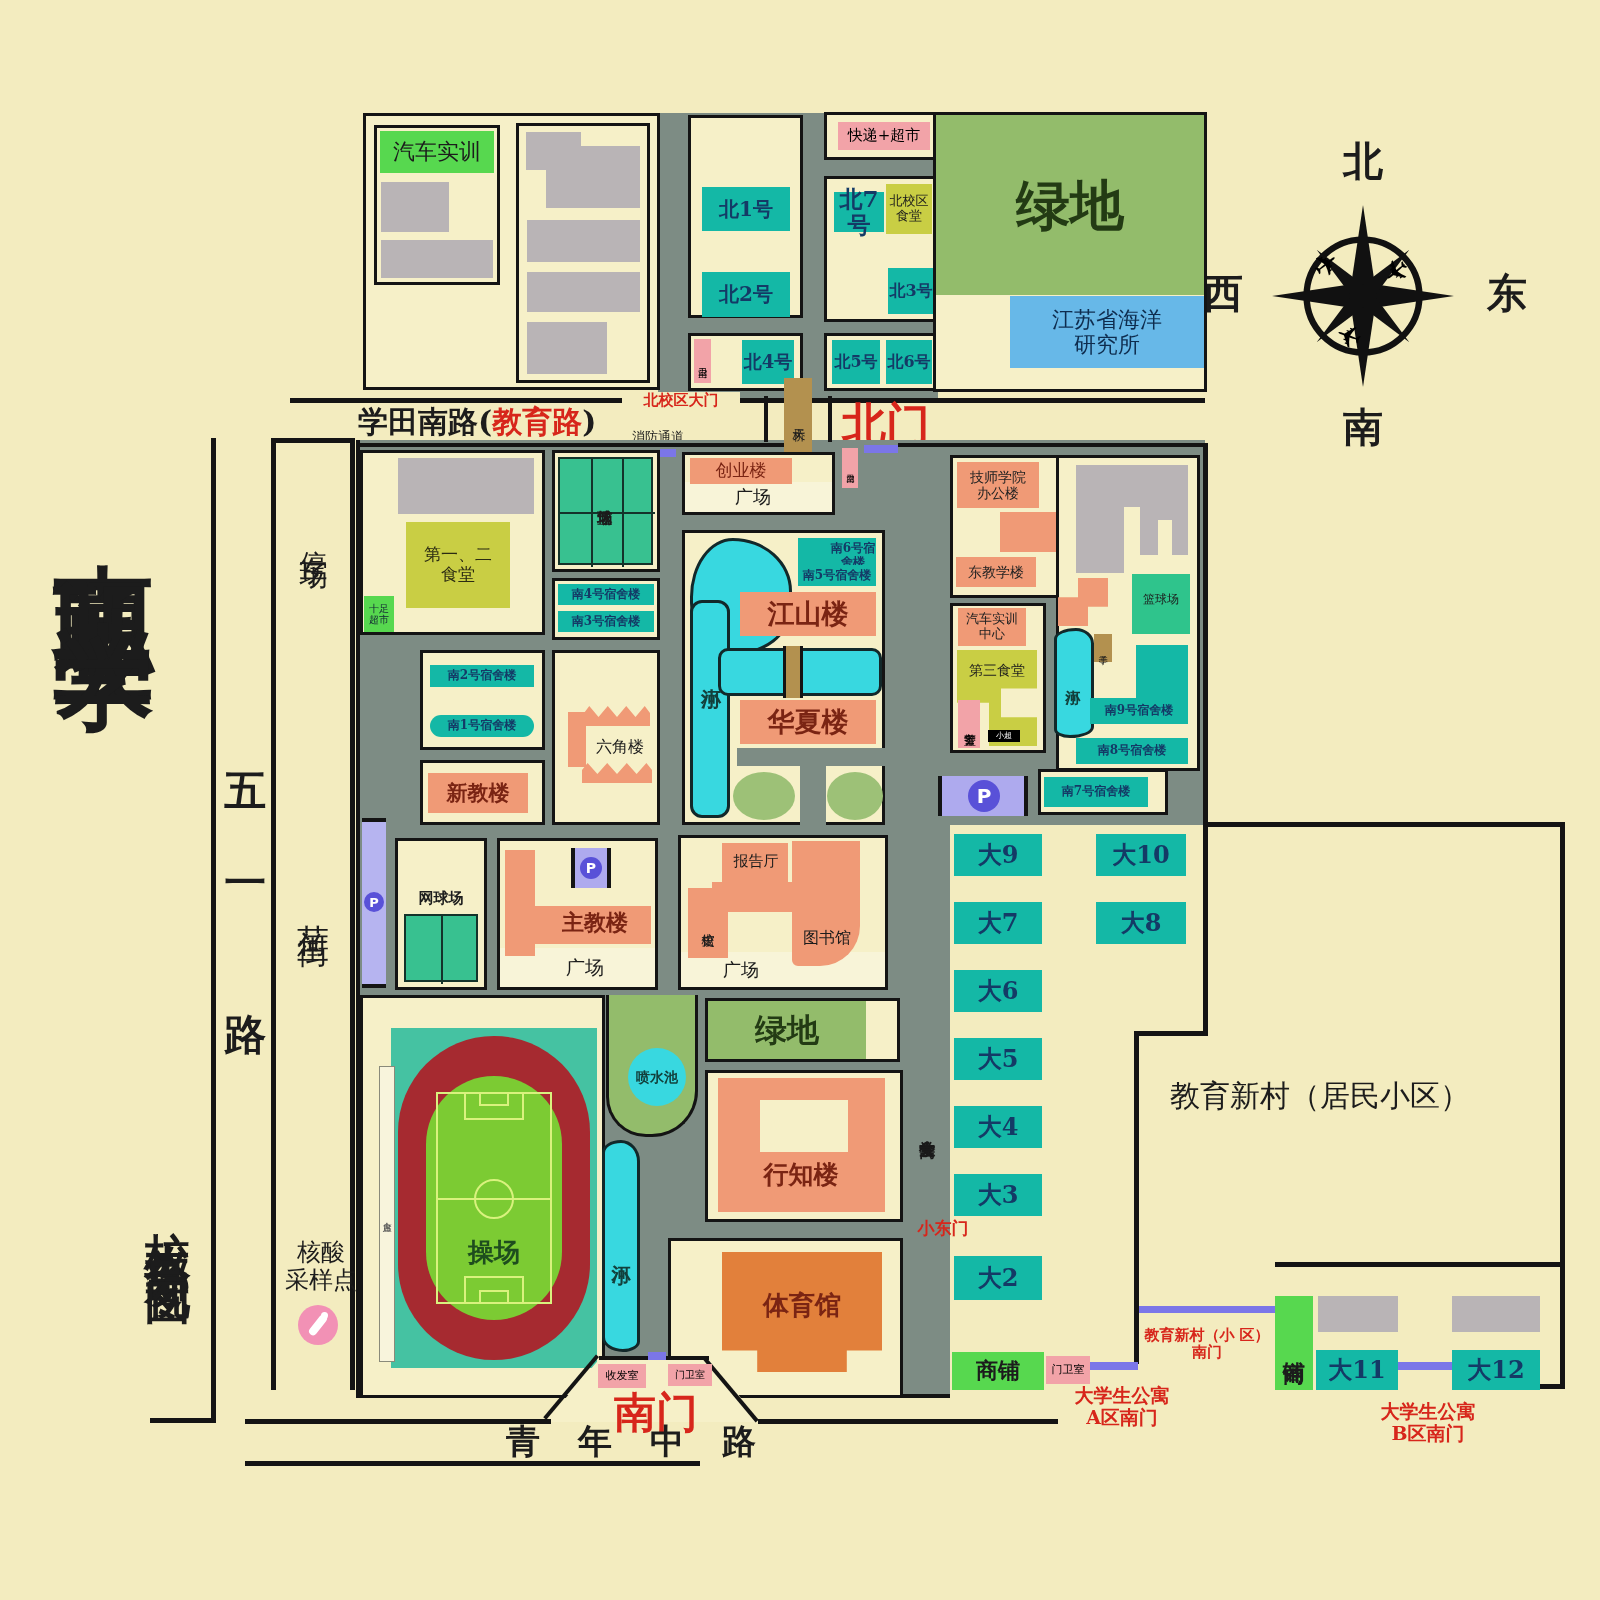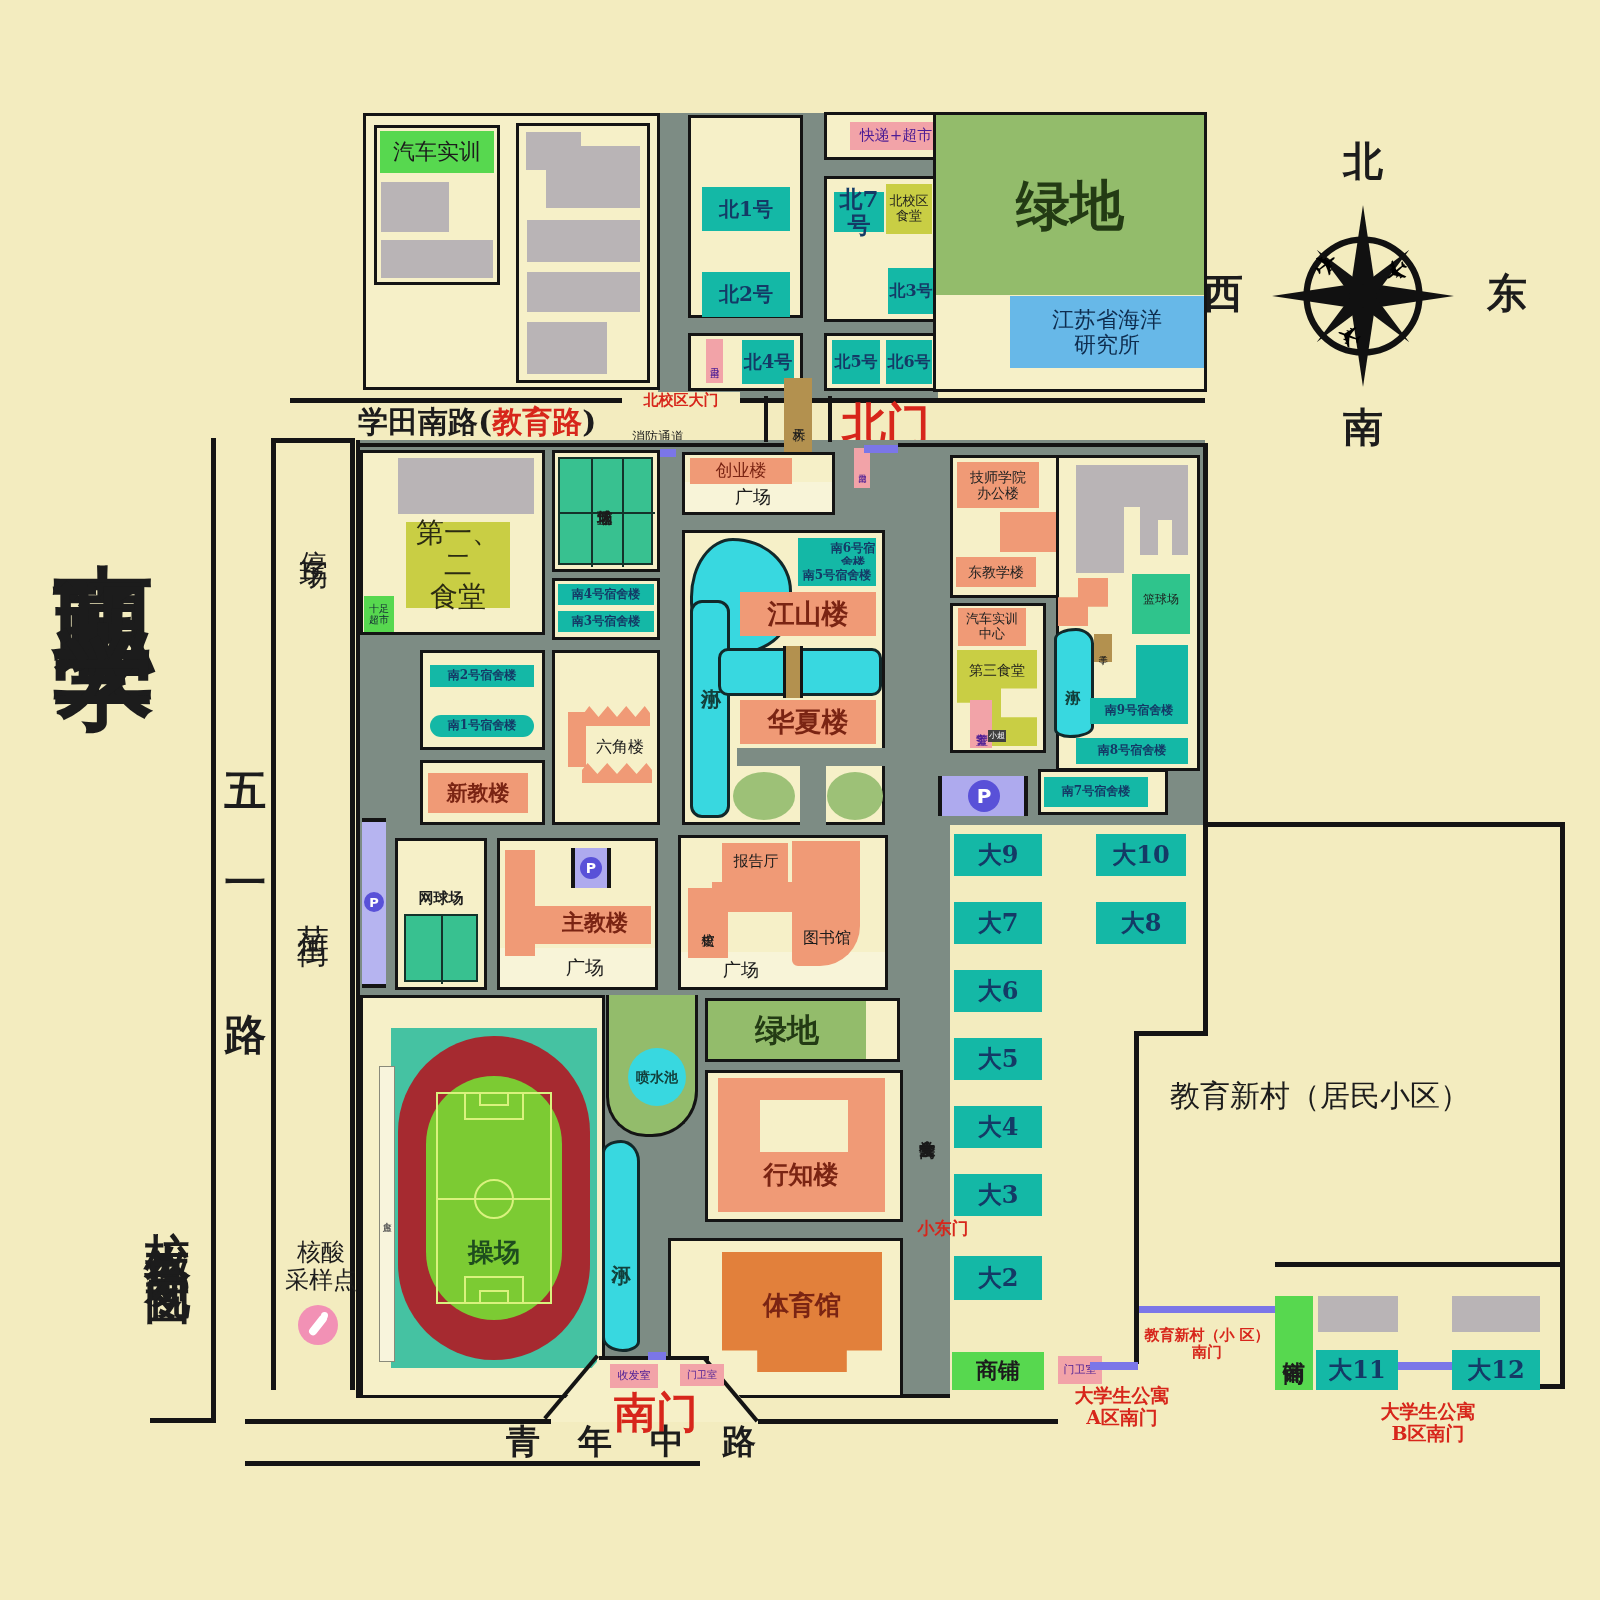--- a/index.html
+++ b/index.html
@@ -19,21 +19,21 @@
   .red { color:#d7261b; }
   .maroon { color:#7a2413; }
   .bluebldg { background:#14b8a6; color:#143a66; font-weight:bold; }
   .salmon { background:#f09a76; }
   .graybldg { background:#b9b4b6; }
   .ygreen { background:#c9ce44; }
   .green { background:#93bc6b; }
   .bgreen { background:#57d84f; }
   .teal { background:#38c190; border:2px solid #14332a; }
   .cyan { background:#38d8e0; border:3px solid #12282a; }
-  .pink { background:#f2a3a8; color:#4c1d95;margin-left:12px; }
+  .pink { background:#f2a3a8; color:#000000; }
   .purple { background:#aeaaee; }
   .tan { background:#b3914f; }
   .line { background:#141414; }
   .pcirc { background:#5951d8; color:#fff; border-radius:50%; display:flex; align-items:center; justify-content:center; font-weight:bold; font-family:"DejaVu Sans","Liberation Sans",sans-serif; }
   .plaza { background:#f8f4d8; }
   .bracket-lr { border:4px solid #141414; border-top:none; border-bottom:none; background:transparent; }
   .bracket-tb { border:4px solid #141414; border-left:none; border-right:none; background:transparent; }
 </style>
 </head>
 <body>
@@ -137,21 +137,21 @@
   <div class="abs tan" style="left:784px;top:378px;width:28px;height:82px;"></div>
   <div class="abs lbl vert" style="left:786px;top:392px;width:24px;height:52px;font-size:13px;">天桥</div>
   <div class="abs bracket-lr" style="left:764px;top:396px;width:14px;height:46px;border-right:none;"></div>
   <div class="abs bracket-lr" style="left:818px;top:396px;width:14px;height:46px;border-left:none;"></div>
   <div class="abs lbl pink vert" style="left:842px;top:448px;width:16px;height:40px;font-size:8px;">门卫室</div>
   <div class="abs" style="left:660px;top:449px;width:16px;height:8px;background:#7b76e8;"></div>
   <div class="abs" style="left:864px;top:445px;width:34px;height:8px;background:#7b76e8;"></div>
 
   <div class="abs box" style="left:360px;top:450px;width:185px;height:185px;"></div>
   <div class="abs graybldg" style="left:398px;top:458px;width:136px;height:56px;"></div>
-  <div class="abs lbl ygreen pre" style="left:406px;top:522px;width:104px;height:86px;font-size:28px;color:#2b2b12;">第一、二
+  <div class="abs lbl ygreen pre" style="left:406px;top:522px;width:104px;height:86px;font-size:17px;color:#2b2b12;">第一、二
 食堂</div>
   <div class="abs lbl bgreen pre" style="left:364px;top:596px;width:30px;height:36px;font-size:10px;color:#123;">十足
 超市</div>
 
   <div class="abs box" style="left:552px;top:450px;width:108px;height:122px;"></div>
   <div class="abs teal" style="left:558px;top:457px;width:95px;height:108px;">
     <div class="abs" style="left:31px;top:0;width:2px;height:108px;background:#14332a;"></div>
     <div class="abs" style="left:62px;top:0;width:2px;height:108px;background:#14332a;"></div>
     <div class="abs" style="left:0;top:53px;width:95px;height:2px;background:#14332a;"></div>
   </div>
@@ -262,21 +262,21 @@
 办公楼</div>
   <div class="abs salmon" style="left:1000px;top:512px;width:66px;height:40px;"></div>
   <div class="abs lbl salmon" style="left:956px;top:557px;width:80px;height:30px;font-size:14px;color:#222;">东教学楼</div>
 
   <div class="abs box" style="left:950px;top:603px;width:96px;height:150px;"></div>
   <div class="abs lbl salmon pre" style="left:958px;top:608px;width:68px;height:38px;font-size:13px;color:#222;">汽车实训
 中心</div>
   <div class="abs ygreen" style="left:957px;top:650px;width:80px;height:96px;clip-path:polygon(0 0,100% 0,100% 40%,55% 40%,55% 70%,100% 70%,100% 100%,40% 100%,40% 55%,0 55%);"></div>
   <div class="abs lbl" style="left:958px;top:660px;width:78px;height:20px;font-size:14px;text-align:right;">第三食堂</div>
   <div class="abs lbl pink vert" style="left:958px;top:700px;width:22px;height:48px;font-size:12px;">警务室</div>
-  <div class="abs lbl" style="left:988px;top:730px;width:18px;height:12px;font-size:8px;background:#404040;color:#fff;">小超</div>
+  <div class="abs lbl" style="left:988px;top:730px;width:32px;height:12px;font-size:8px;background:#000000;color:#fff;">小超</div>
 
   <div class="abs box" style="left:1056px;top:455px;width:144px;height:316px;"></div>
   <div class="abs box" style="left:1038px;top:769px;width:130px;height:46px;"></div>
   <div class="abs graybldg" style="left:1076px;top:465px;width:112px;height:42px;"></div>
   <div class="abs graybldg" style="left:1076px;top:505px;width:48px;height:68px;"></div>
   <div class="abs graybldg" style="left:1140px;top:505px;width:48px;height:50px;"></div>
   <div class="abs graybldg" style="left:1158px;top:520px;width:14px;height:35px;background:#f6f0c8;"></div>
   <div class="abs salmon" style="left:1058px;top:578px;width:50px;height:48px;clip-path:polygon(40% 0,100% 0,100% 60%,60% 60%,60% 100%,0 100%,0 40%,40% 40%);"></div>
   <div class="abs teal" style="left:1132px;top:574px;width:58px;height:60px;border:none;background:#2fc48c;"></div>
   <div class="abs lbl" style="left:1134px;top:592px;width:54px;height:16px;font-size:12px;">篮球场</div>

